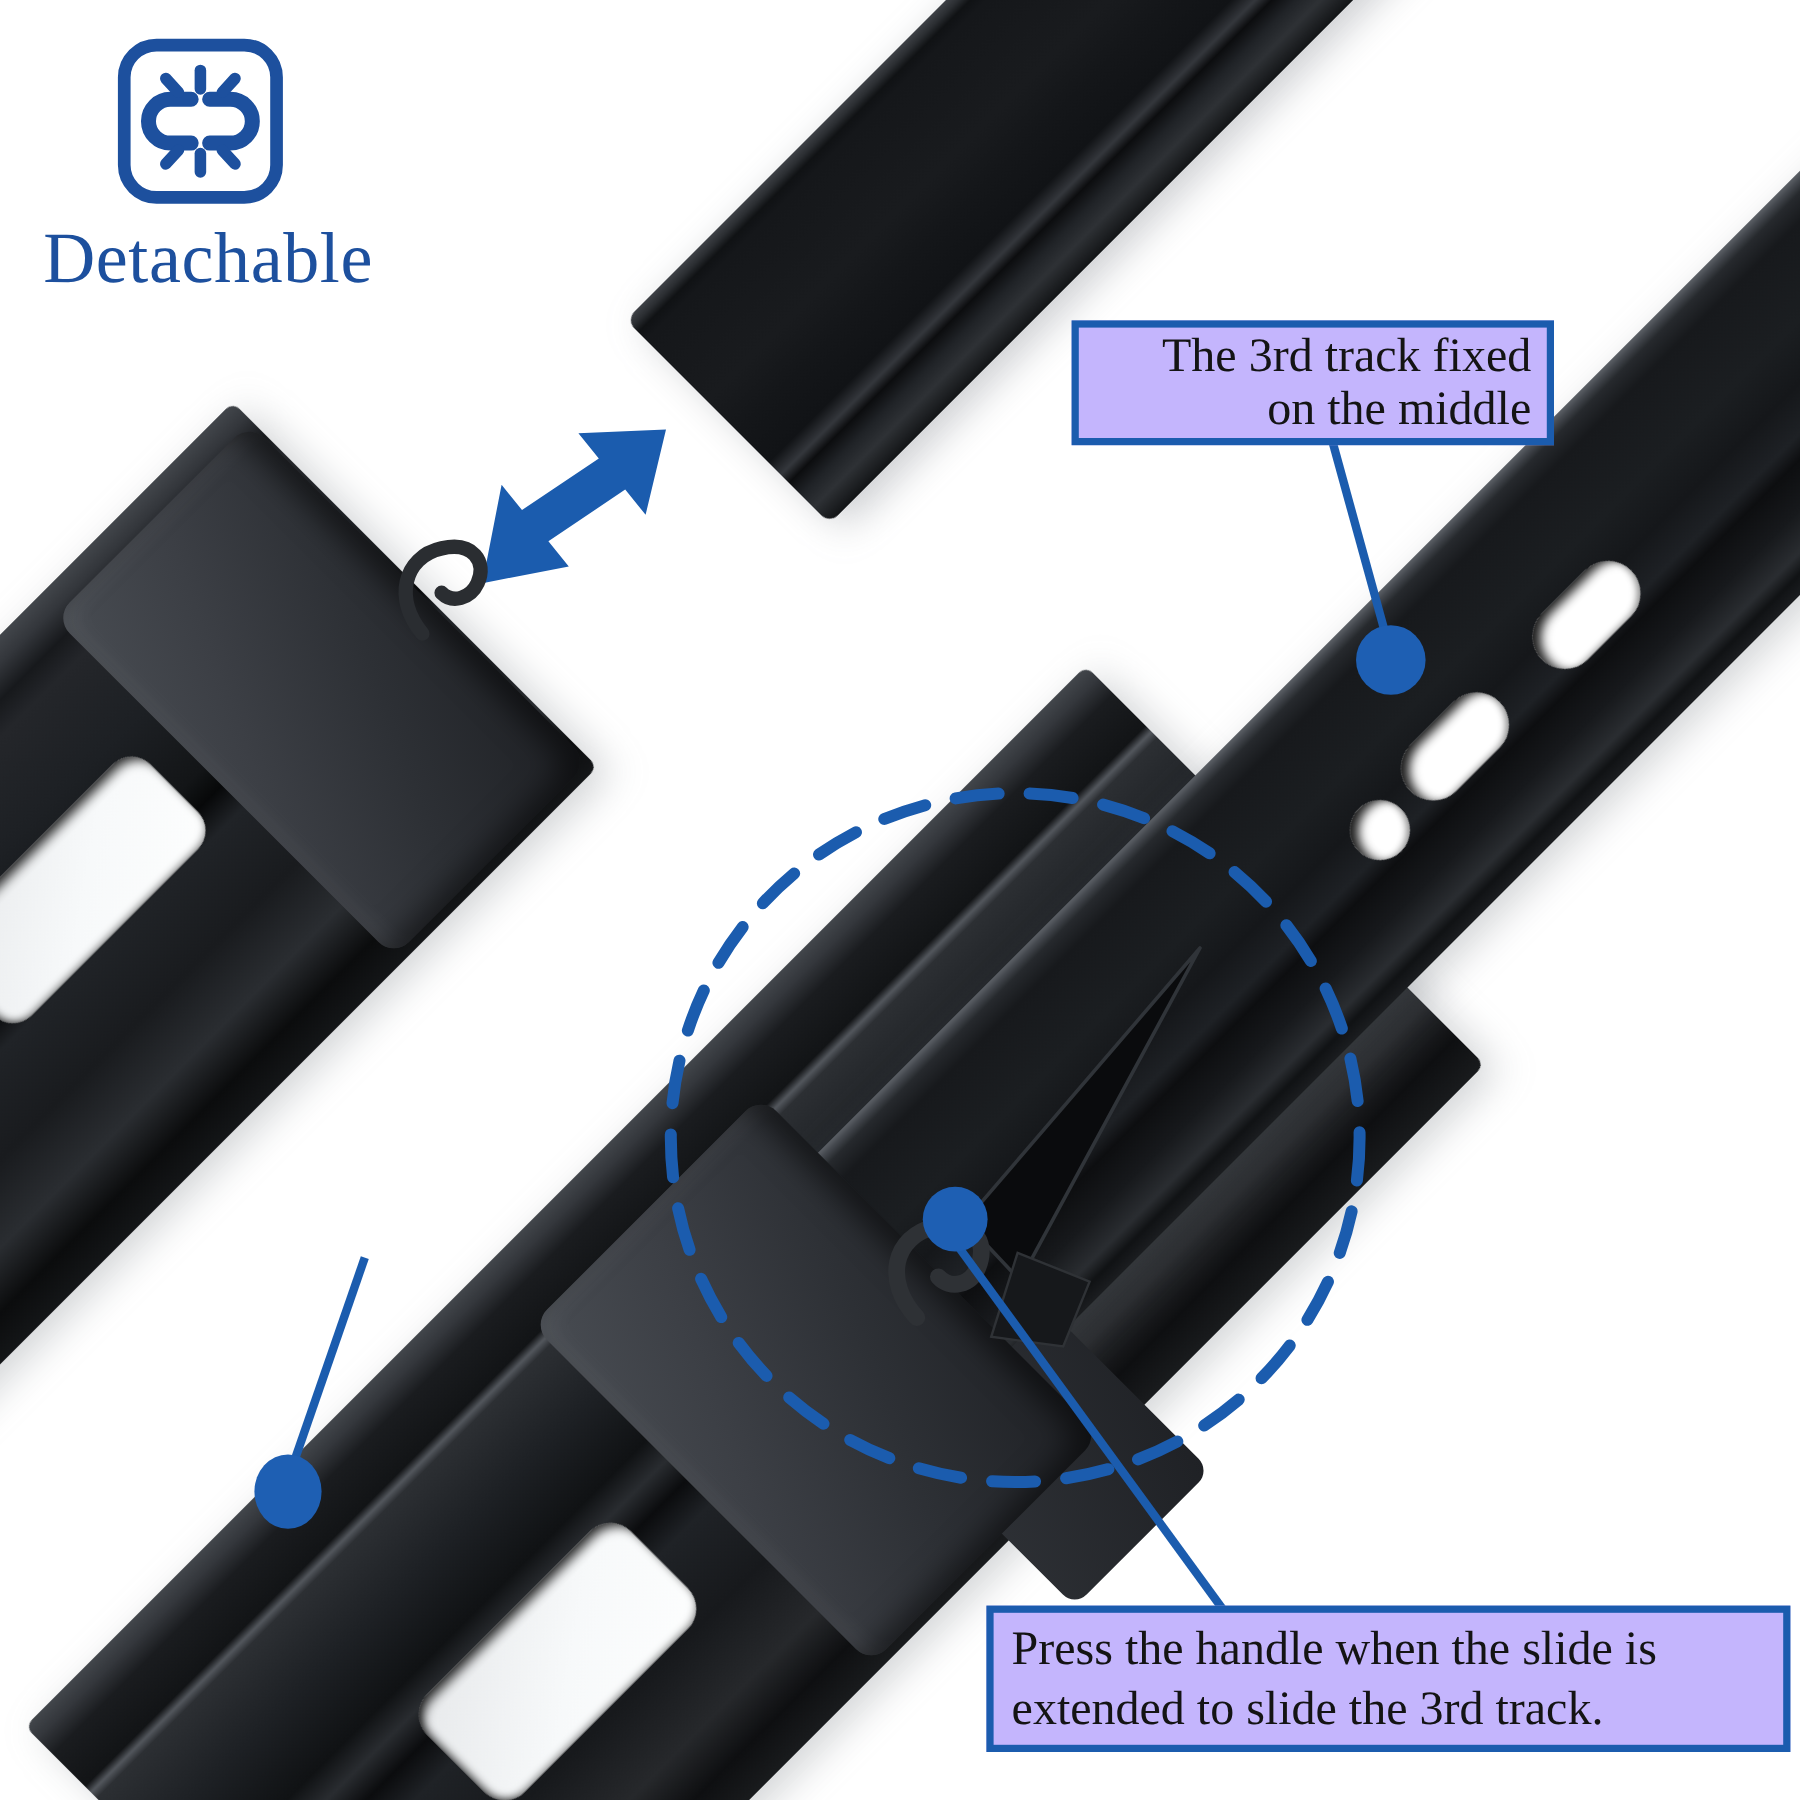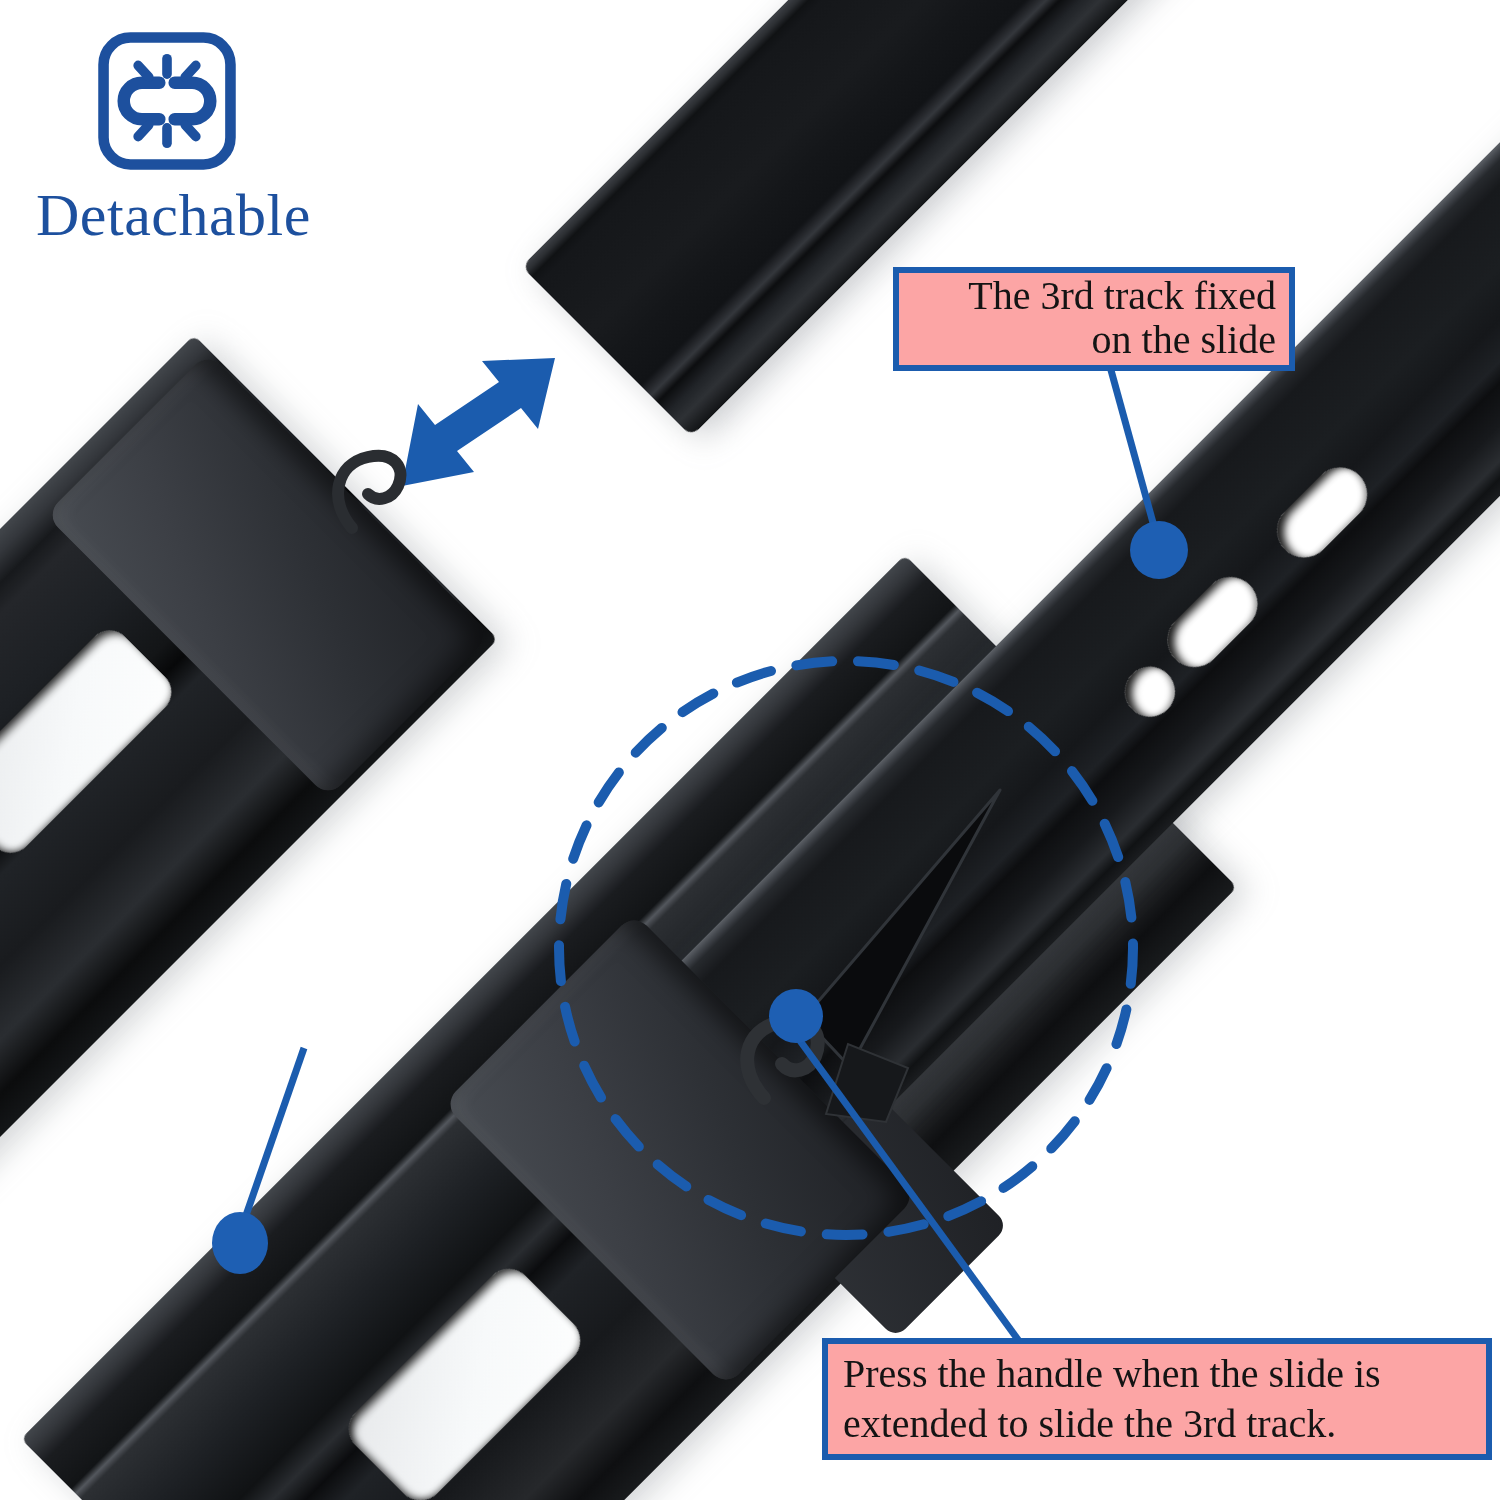--- a/index.html
+++ b/index.html
@@ -76,21 +76,21 @@
   #clamp-upper{left:153px;top:375px;width:230px;height:400px;transform:rotate(-45deg);z-index:4;}
   #retainer{
     position:absolute;left:805px;top:1120px;width:160px;height:190px;transform:rotate(-45deg);
     background:linear-gradient(115deg,#303338,#1f2125);border-radius:14px;z-index:7;
   }
   #clamp-lower{left:545px;top:950px;width:270px;height:400px;transform:rotate(-45deg);z-index:8;}
   
   #overlay{position:absolute;left:0;top:0;z-index:9;}
   
   .callout{
-    position:absolute;background:#fca5a5;border:6px solid #1b5cae;color:#141414;
+    position:absolute;background:#c4b5fd;border:6px solid #1b5cae;color:#141414;
     font-size:40px;line-height:44px;z-index:10;letter-spacing:0px;
   }
   #callout-third{left:893px;top:267px;width:364px;padding:1px 13px 3px 13px;text-align:right;}
   #callout-middle{left:145px;top:985px;width:330px;padding:4px 12px;text-align:left;font-size:41px;line-height:50px;}
   #callout-press{left:822px;top:1338px;width:628px;padding:5px 15px;text-align:left;line-height:50px;font-size:40px;}
   
   #badge-icon{position:absolute;left:92px;top:26px;z-index:10;}
   #badge-label{
     position:absolute;left:36px;top:184px;z-index:10;color:#1d509e;
     font-size:60px;line-height:62px;letter-spacing:0.5px;
@@ -153,21 +153,21 @@
       <line x1="97" y1="53" x2="108" y2="41"></line>
       <line x1="78" y1="106" x2="78" y2="122"></line>
       <line x1="59" y1="103" x2="48" y2="115"></line>
       <line x1="97" y1="103" x2="108" y2="115"></line>
     </g>
   </svg>
   <div id="badge-label">Detachable</div>
 
   <div class="callout" id="callout-third">
     <div>The 3rd track fixed</div>
-    <div>on the slide</div>
+    <div>on the middle</div>
   </div>
 
 
   <div class="callout" id="callout-press">
     <div>Press the handle when the slide is</div>
     <div>extended to slide the 3rd track.</div>
   </div>
 
 </div>
 

